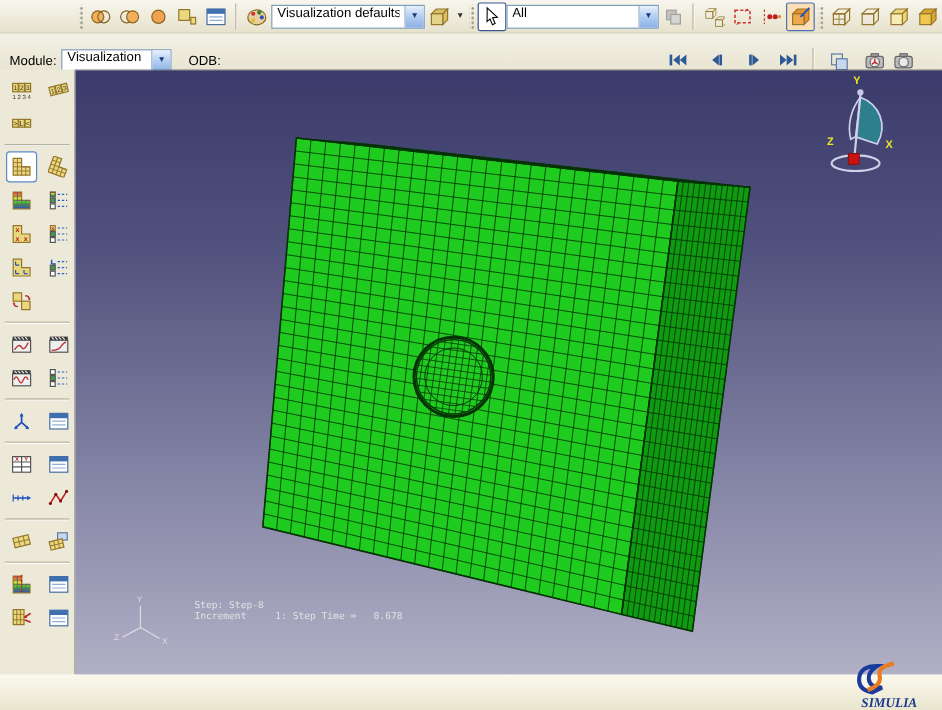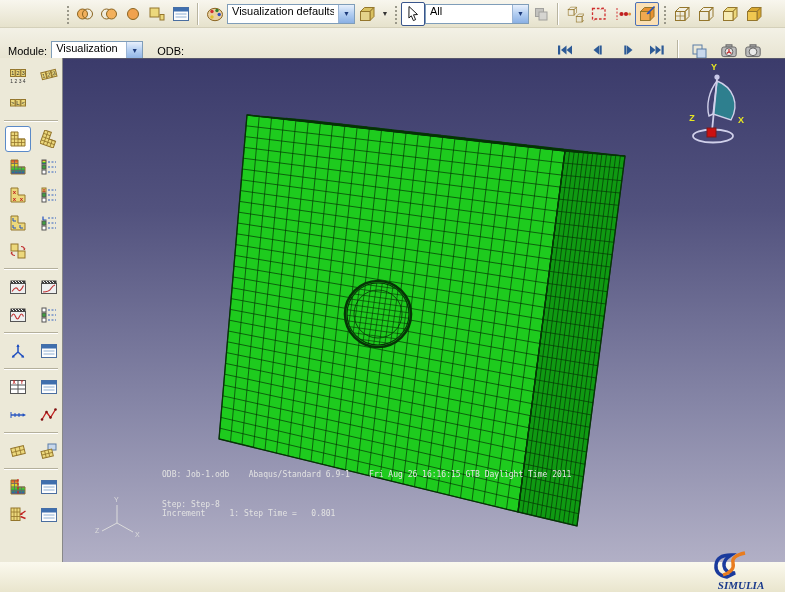--- a/index.html
+++ b/index.html
@@ -122,21 +122,21 @@
         <rect x="2.5" y="6.5" width="9.5" height="9" fill="#e4d28a" stroke="#94762c"></rect>
       </svg>
     </span>
   <span class="dd-arrow">▼</span>
   <span class="tb-handle"></span>
   <span class="tb-btn pressed">
       <svg width="18" height="18" viewBox="0 0 18 18">
         <path d="M5,1.5 L13.5,9.5 L9.5,9.8 L11.6,14.6 L9.4,15.6 L7.3,10.8 L4.9,13 Z" fill="#fff" stroke="#000" stroke-width="0.9"></path>
       </svg>
     </span>
-  <div class="combo" style="width:104px">
+  <div class="combo" style="width:127px">
     <span class="cval">All</span>
     <span class="arrow">▼</span>
   </div>
   <span class="tb-btn disabled">
       <svg width="18" height="18" viewBox="0 0 18 18">
         <rect x="3.5" y="3.5" width="8" height="8" fill="#b4b4b4" stroke="#888"></rect>
         <rect x="7" y="7" width="8" height="8" fill="#cecece" stroke="#888"></rect>
       </svg>
     </span>
   <span class="tb-sep"></span>
@@ -588,23 +588,22 @@
    <text x="629" y="62" font-size="9" font-weight="bold" fill="#e8e820" text-anchor="middle">Z</text>
    <text x="678" y="64" font-size="9" font-weight="bold" fill="#e8e820" text-anchor="middle">X</text>
  </g>
  <g>
    <path d="M54,464 V446 M54,464 L39,472 M54,464 L70,473" stroke="#dcdcdc" stroke-width="1" fill="none"></path>
    <text x="51" y="443" font-size="7" fill="#dcdcdc">Y</text>
    <text x="32" y="474" font-size="7" fill="#dcdcdc">Z</text>
    <text x="72" y="478" font-size="7" fill="#dcdcdc">X</text>
  </g>
     </svg>
-  <div class="vp-text" style="left:99px;top:411px">ODB: Job-1.odb    Abaqus/Standard 6.9-1    Fri Aug 26 16:16:15 GTB Daylight Time 2011</div>
   <div class="vp-text" style="left:99px;top:441px">Step: Step-8</div>
-  <div class="vp-text" style="left:99px;top:450px">Increment     1: Step Time =   0.801</div>
+  <div class="vp-text" style="left:99px;top:450px">Increment     1: Step Time =   0.678</div>
 </div>
 
 <div id="bottombar"></div>
 <svg id="logo" viewBox="0 0 80 45">
   <path d="M26,30 Q14,28 15,18 Q16,8 30,8 Q22,13 23,19 Q24,26 34,26 Z" fill="none" stroke="#1a3a9c" stroke-width="3.4"></path>
   <path d="M44,6 Q30,9 32,16 Q34,24 22,28" fill="none" stroke="#e87c1e" stroke-width="3.4"></path>
   <text x="40" y="42" text-anchor="middle" font-size="11" font-weight="bold" font-style="italic" fill="#1a3a8c" font-family="Liberation Serif, serif">SIMULIA</text>
 </svg>
 
 </body></html>

